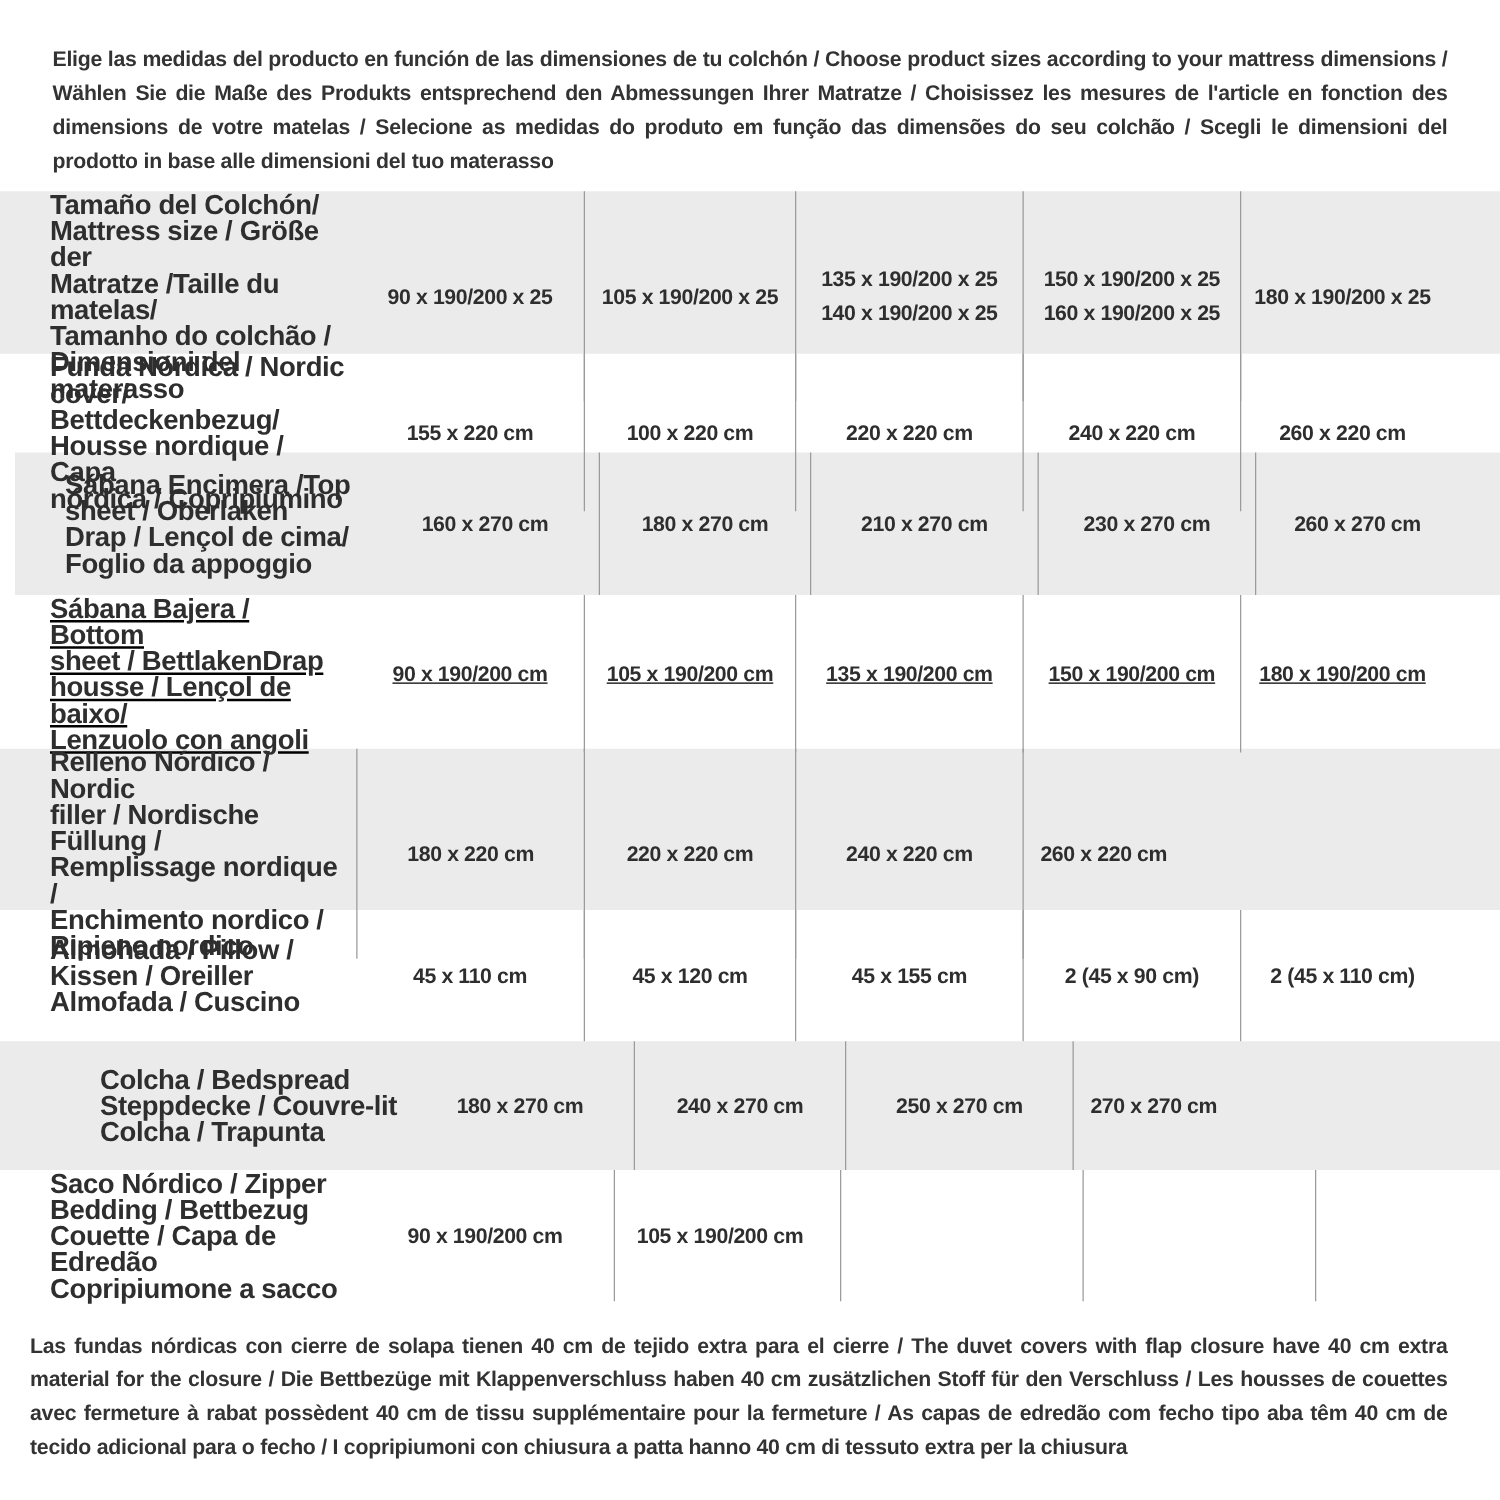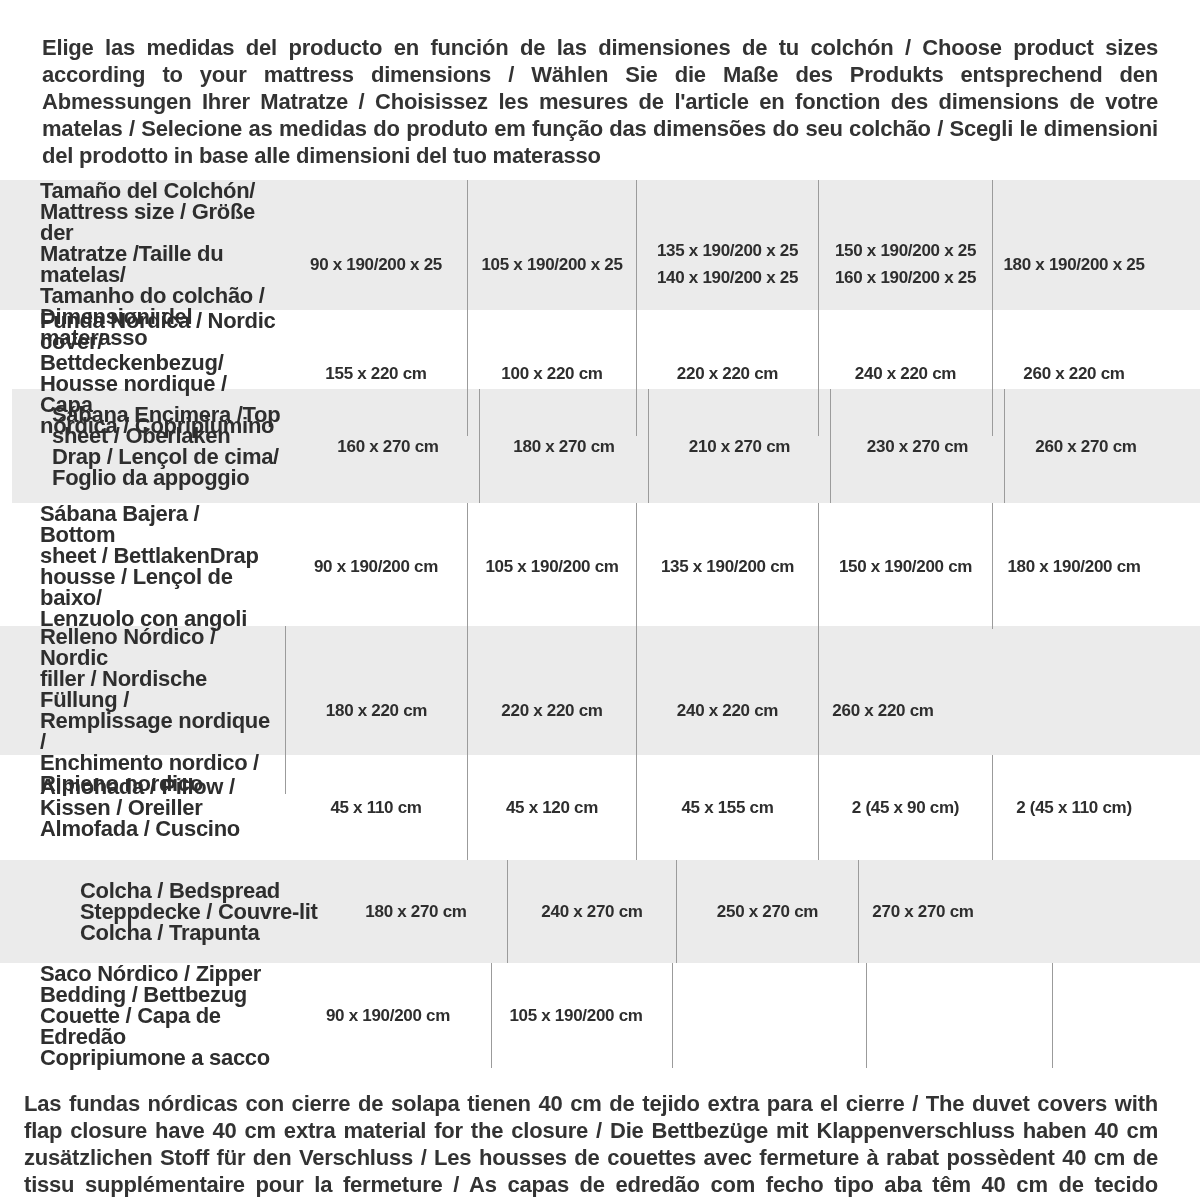--- a/index.html
+++ b/index.html
@@ -5,21 +5,21 @@
   * { margin: 0; padding: 0; box-sizing: border-box; }
   html, body {
     width: 1200px; height: 1200px;
     background: #ffffff;
     font-family: "Liberation Sans", sans-serif;
     overflow: hidden;
   }
   .para {
     margin: 0 42px;
     text-align: justify;
-    font-size: 22px;
+    font-size: 17px;
     line-height: 27px;
     font-weight: 700;
     color: #333333;
     letter-spacing: -0.2px;
   }
   .intro { margin-top: 34px; }
   .footnote { margin-top: 22px; margin-left: 24px; }
 
   .size-table {
     margin-top: 11px;
@@ -27,21 +27,21 @@
   }
   .trow {
     display: grid;
     grid-template-columns: 285px 182px 169px 182px 174px 208px;
     width: 1200px;
   }
   .trow.shade { background: #ebebeb; }
   .r1 { height: 130px; }
   .r2 { height: 79px; }
   .r3 { height: 114px; margin-left: 12px; }
-  .r4 { height: 123px; }
+  .r4 { height: 123px; text-decoration: underline; }
   .r5 { height: 129px; }
   .r6 { height: 105px; }
   .r7 { height: 103px; padding-left: 40px; }
   .r8 { height: 105px; gap: 12px; }
 
   .cell {
     display: flex;
     align-items: center;
     justify-content: center;
     font-weight: 700;

